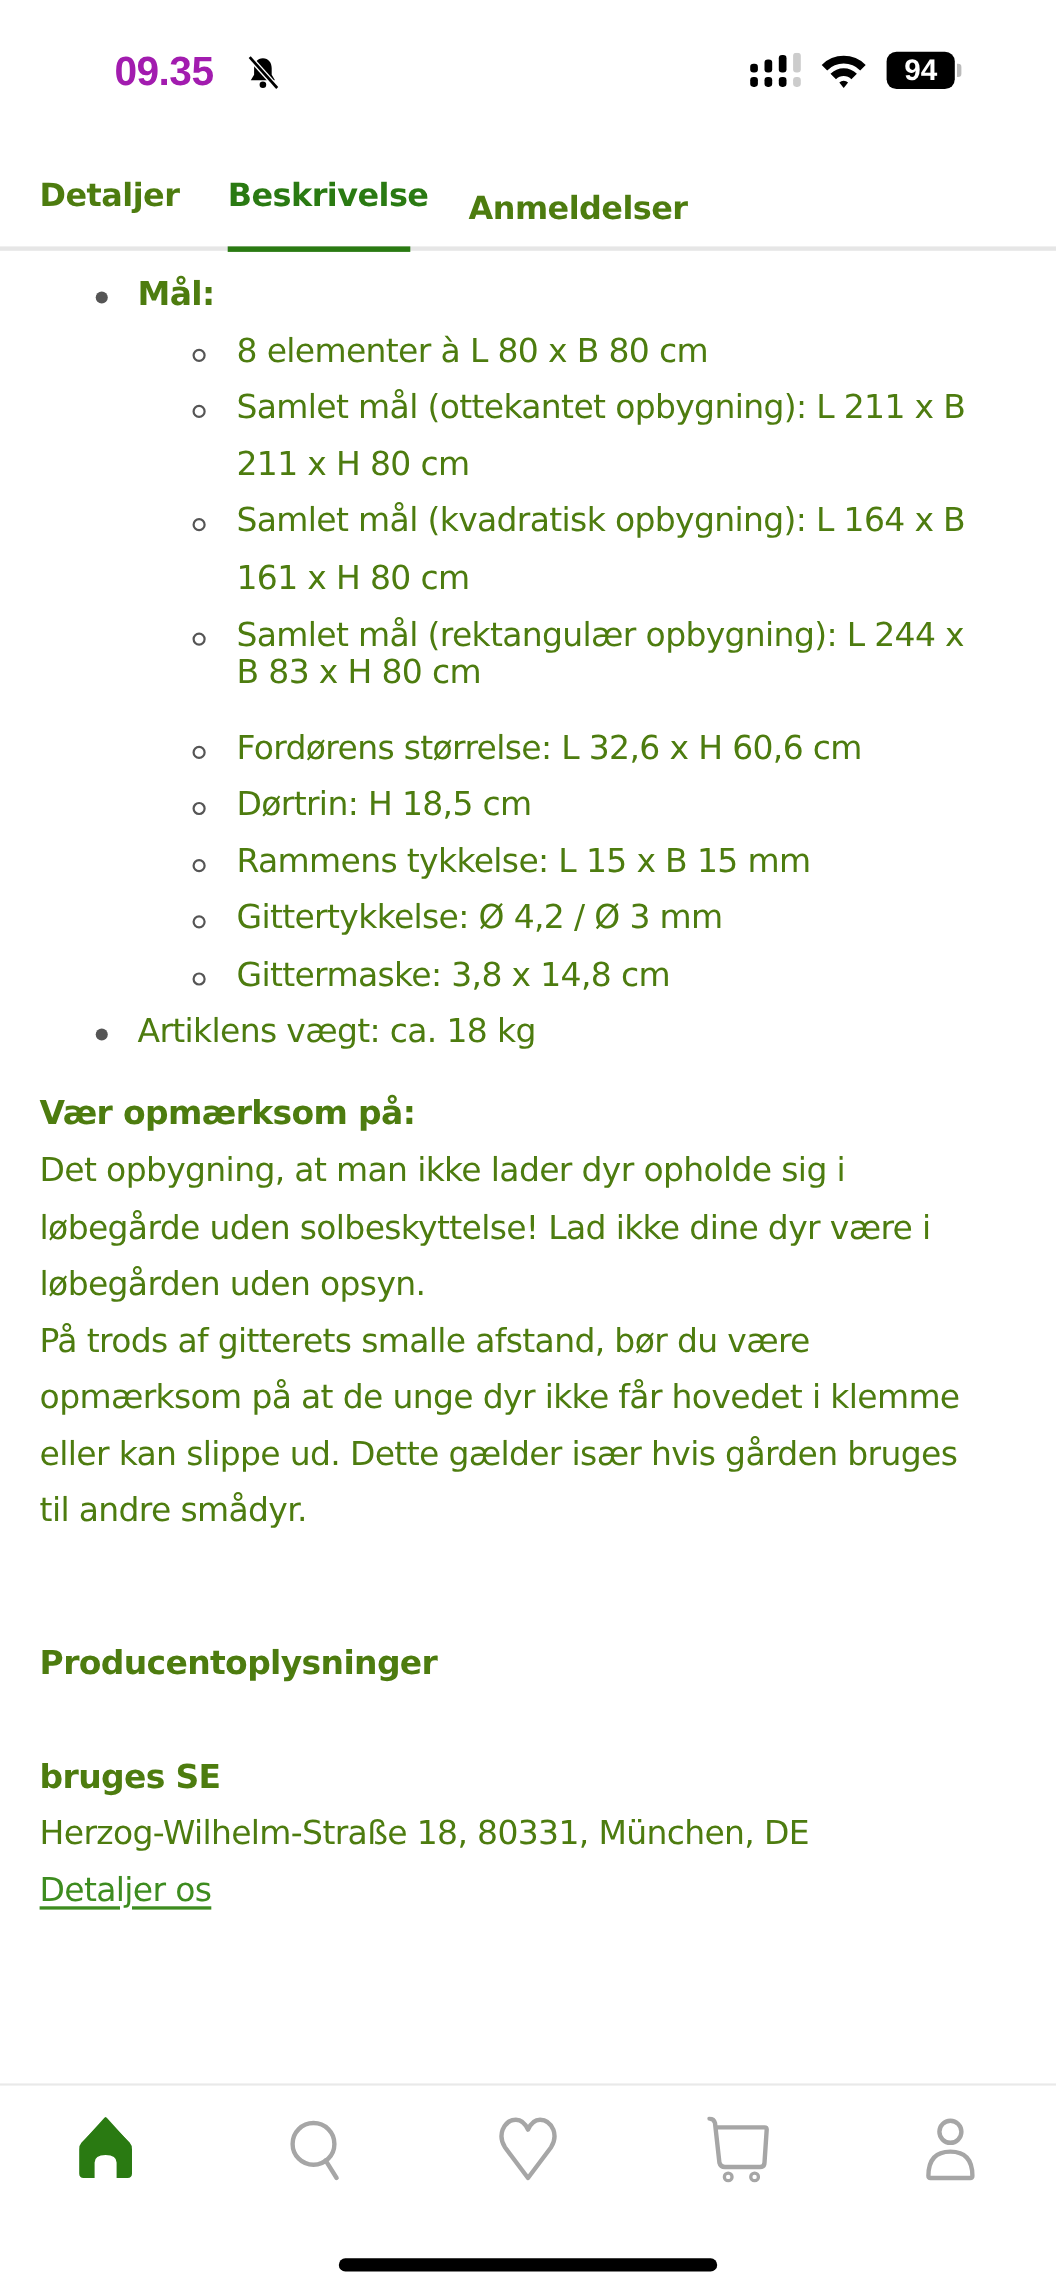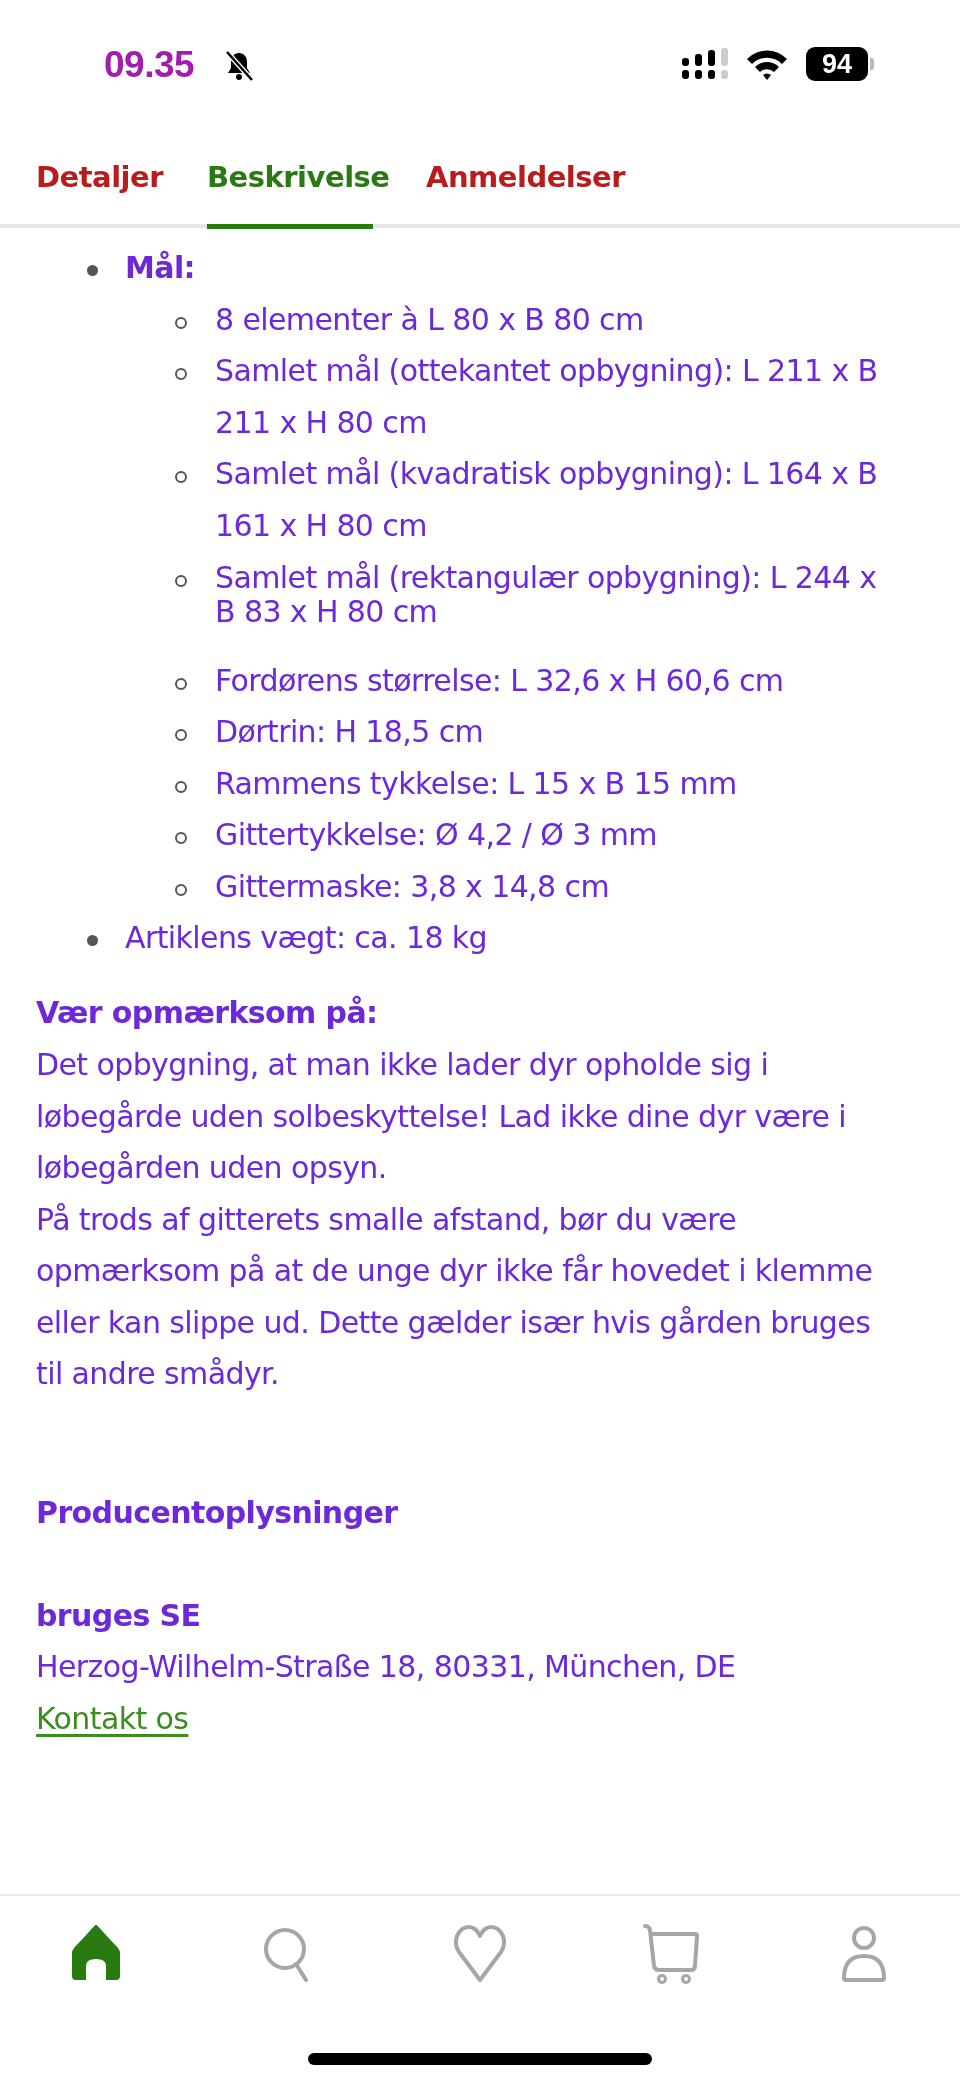--- a/index.html
+++ b/index.html
@@ -11,26 +11,26 @@
   .status-time { position: absolute; left: 104px; top: 44px; font-family: "Liberation Sans", sans-serif; font-weight: 700; font-size: 37px; color: #a21caf; letter-spacing: -0.5px; }
   .bell-icon { position: absolute; left: 222px; top: 50px; width: 34px; height: 32px; }
   .signal-icon { position: absolute; left: 680px; top: 48px; width: 50px; height: 34px; }
   .wifi-icon { position: absolute; left: 745px; top: 47px; width: 44px; height: 34px; }
   .battery { position: absolute; left: 806px; top: 47px; width: 68px; height: 43px; }
   .battery-body { position: absolute; left: 0; top: 0; width: 62px; height: 34px; border-radius: 9px; background: #000; color: #fff; font-family: "Liberation Sans", sans-serif; font-weight: 700; font-size: 27px; line-height: 34px; text-align: center; }
   .battery-cap { position: absolute; left: 64px; top: 11px; width: 4px; height: 12px; border-radius: 0 3px 3px 0; background: #bbb; }
 
   
   .tabs { position: absolute; left: 0; top: 150px; width: 960px; height: 78px; border-bottom: 4px solid #e6e6e6; }
-  .tab { position: absolute; top: 10px; font-family: "DejaVu Sans", sans-serif; font-weight: 700; font-size: 29px; color: #b91c1c; letter-spacing: -0.5px; }
+  .tab { position: absolute; top: 10px; font-family: "DejaVu Sans", sans-serif; font-weight: 700; font-size: 29px; color: #4d7c0f; letter-spacing: -0.5px; }
   .tab.active { color: #2a7a12; }
   .tab-underline { position: absolute; left: 207px; top: 224px; width: 166px; height: 5px; background: #2a7a12; }
   .li-bullet { position: absolute; width: 11px; height: 11px; border-radius: 50%; background: #555; }
   .li-circle { position: absolute; width: 12px; height: 12px; border-radius: 50%; border: 2px solid #555; }
-  .text { position: absolute; font-size: 30px; color: #6d28d9; white-space: nowrap; letter-spacing: -0.6px; }
+  .text { position: absolute; font-size: 30px; color: #4d7c0f; white-space: nowrap; letter-spacing: -0.6px; }
   .text.bold { font-weight: 700; }
   .link { color: #3d8c1f; text-decoration: underline; text-underline-offset: 5px; }
 
   
   .bottom-nav { position: absolute; left: 0; top: 1894px; width: 960px; height: 187px; border-top: 2px solid #e9e9e9; background: #fff; }
   .nav-icon { position: absolute; top: 28px; width: 60px; height: 60px; }
   .home-indicator { position: absolute; left: 308px; top: 2053px; width: 344px; height: 12px; border-radius: 6px; background: #000; }
 </style>
 </head>
 <body>
@@ -60,21 +60,21 @@
   </svg>
   <div class="battery">
     <div class="battery-body">94</div>
     <div class="battery-cap"></div>
   </div>
 </div>
 
 <div class="tabs">
   <span class="tab" style="left:36px;">Detaljer</span>
   <span class="tab active" style="left:207px;">Beskrivelse</span>
-  <span class="tab" style="left:426px;">Anmeldelser</span>
+  <span class="tab" style="left:426px;margin-top:12px;">Anmeldelser</span>
 </div>
 <div class="tab-underline"></div>
 
 <div>
 
   <span class="li-bullet" style="left:87px; top:265px;"></span>
   <span class="text bold" style="left:125px; top:250px;">Mål:</span>
 
   <span class="li-circle" style="left:175px; top:317px;"></span>
   <span class="text" style="left:215px; top:302px;text-align:center;">8 elementer à L 80 x B 80 cm</span>
@@ -114,21 +114,21 @@
   <span class="text" style="left:36px; top:1099px;">løbegårde uden solbeskyttelse! Lad ikke dine dyr være i</span>
   <span class="text" style="left:36px; top:1150px;text-align:center;">løbegården uden opsyn.</span>
   <span class="text" style="left:36px; top:1202px;">På trods af gitterets smalle afstand, bør du være</span>
   <span class="text" style="left:36px; top:1253px;">opmærksom på at de unge dyr ikke får hovedet i klemme</span>
   <span class="text" style="left:36px; top:1305px;">eller kan slippe ud. Dette gælder især hvis gården bruges</span>
   <span class="text" style="left:36px; top:1356px;">til andre smådyr.</span>
 
   <span class="text bold" style="left:36px; top:1495px;">Producentoplysninger</span>
   <span class="text bold" style="left:36px; top:1598px;">bruges SE</span>
   <span class="text" style="left:36px; top:1649px;text-align:center;">Herzog-Wilhelm-Straße 18, 80331, München, DE</span>
-  <a class="text link" style="left:36px; top:1701px;">Kontakt os</a>
+  <a class="text link" style="left:36px; top:1701px;">Detaljer os</a>
 </div>
 
 <div class="bottom-nav">
   <svg class="nav-icon" style="left:66px;" viewBox="0 0 60 60">
     <path d="M30 2 L52 24 Q54 26 54 30 L54 52 Q54 56 50 56 L40 56 L40 42 Q40 35 30 35 Q20 35 20 42 L20 56 L10 56 Q6 56 6 52 L6 30 Q6 26 8 24 Z" fill="#2a7a12"></path>
     <path d="M30 3 L10 25 M30 3 L50 25" stroke="#2a7a12" stroke-width="4" stroke-linecap="round"></path>
   </svg>
   <svg class="nav-icon" style="left:258px;" viewBox="0 0 60 60">
     <circle cx="27" cy="25" r="19" fill="none" stroke="#a6a6a6" stroke-width="4"></circle>
     <line x1="38" y1="40" x2="48" y2="56" stroke="#a6a6a6" stroke-width="4" stroke-linecap="round"></line>

